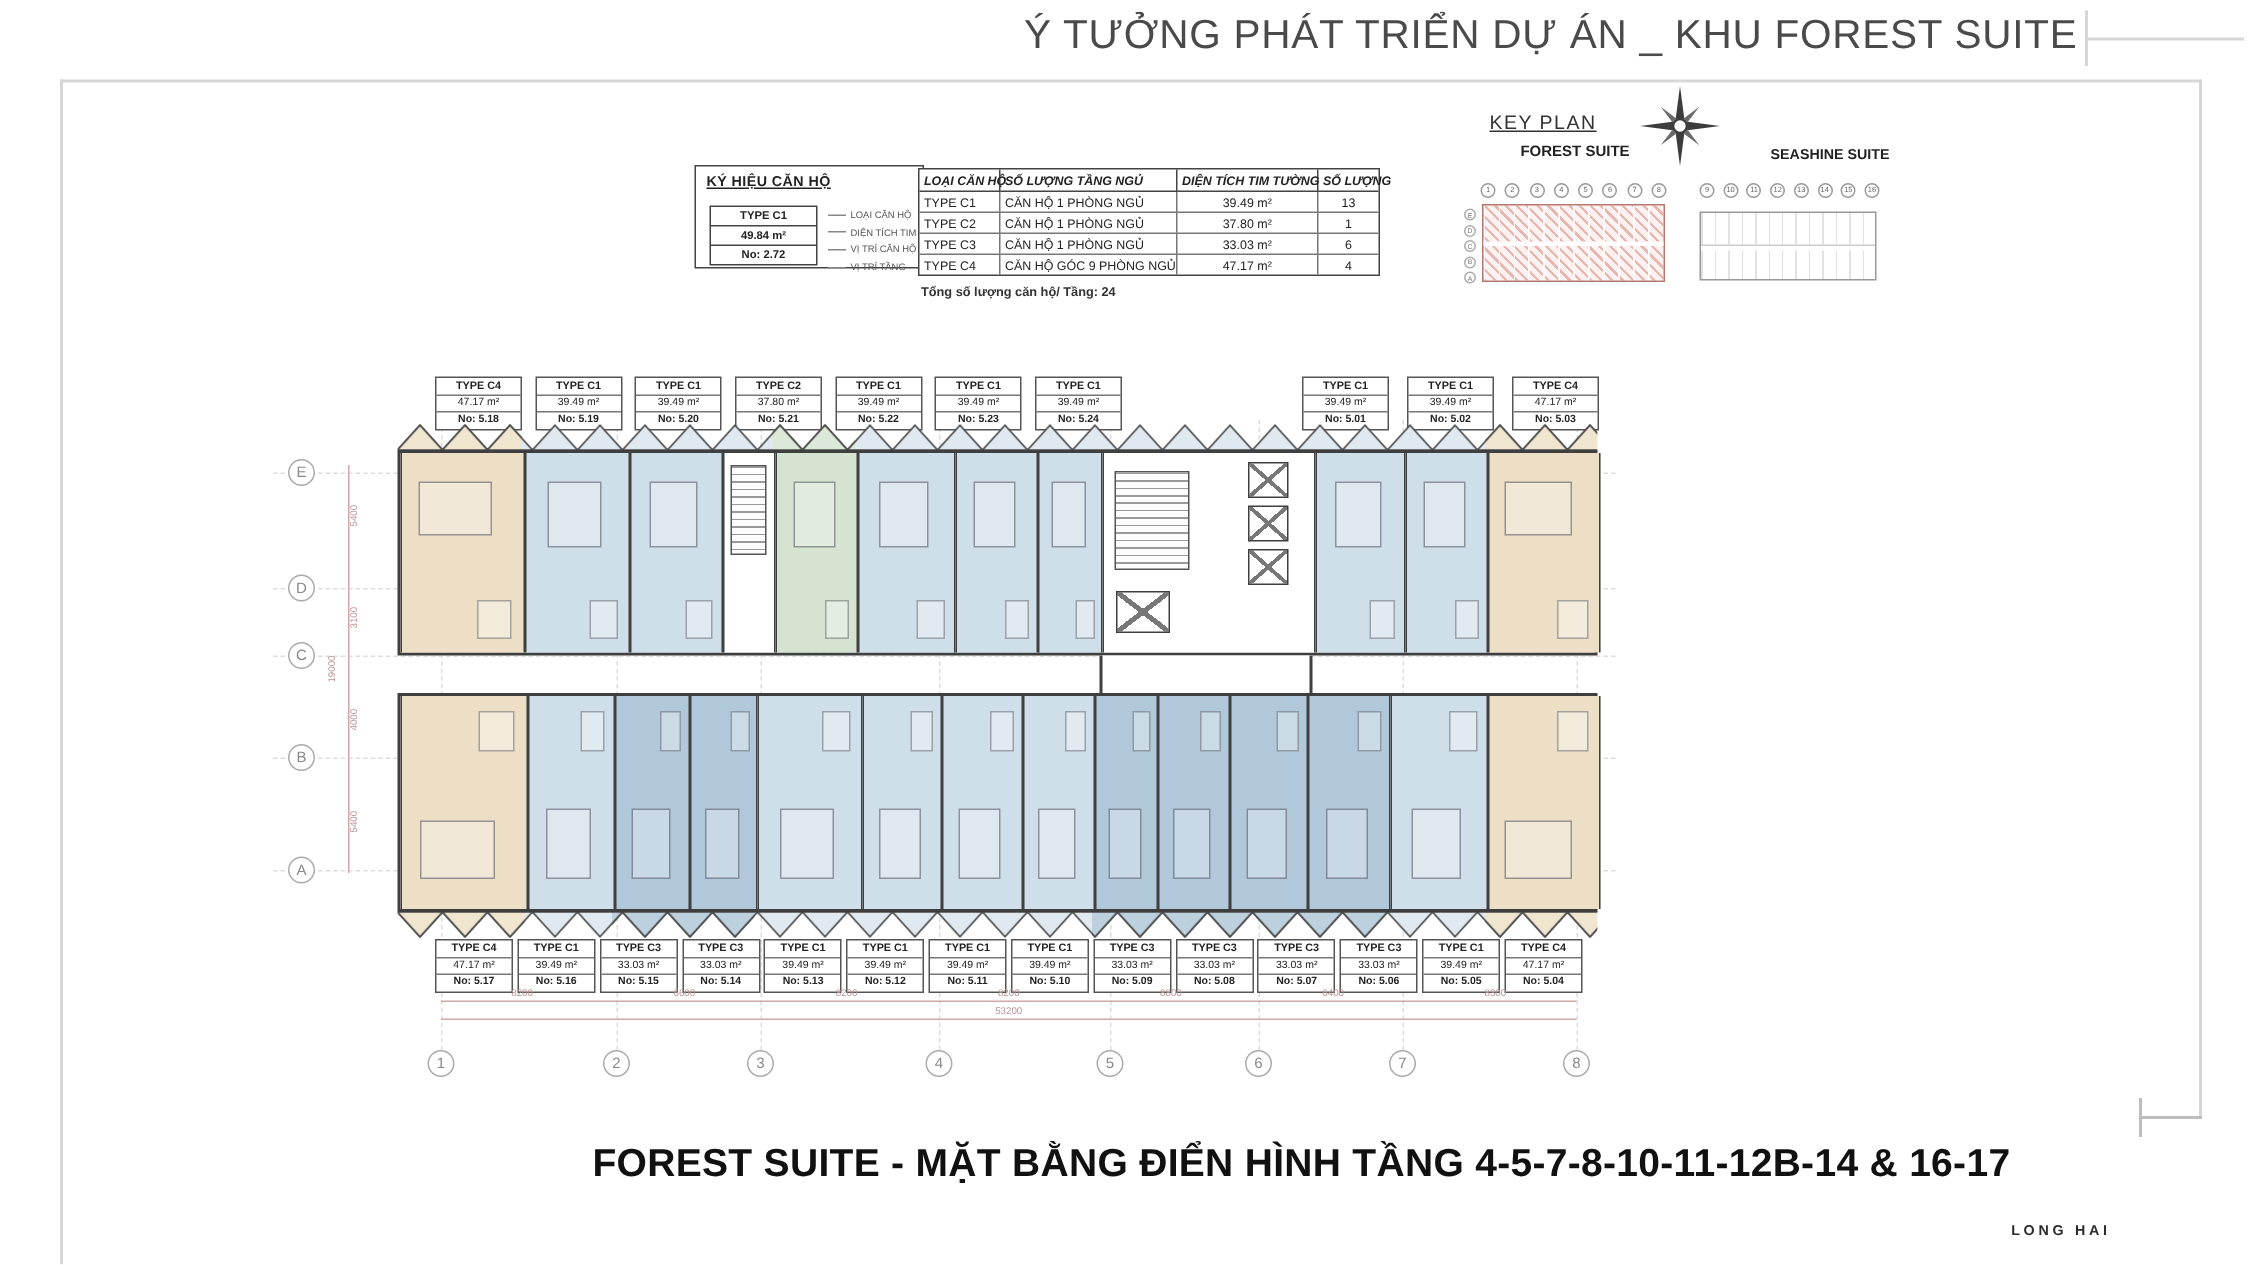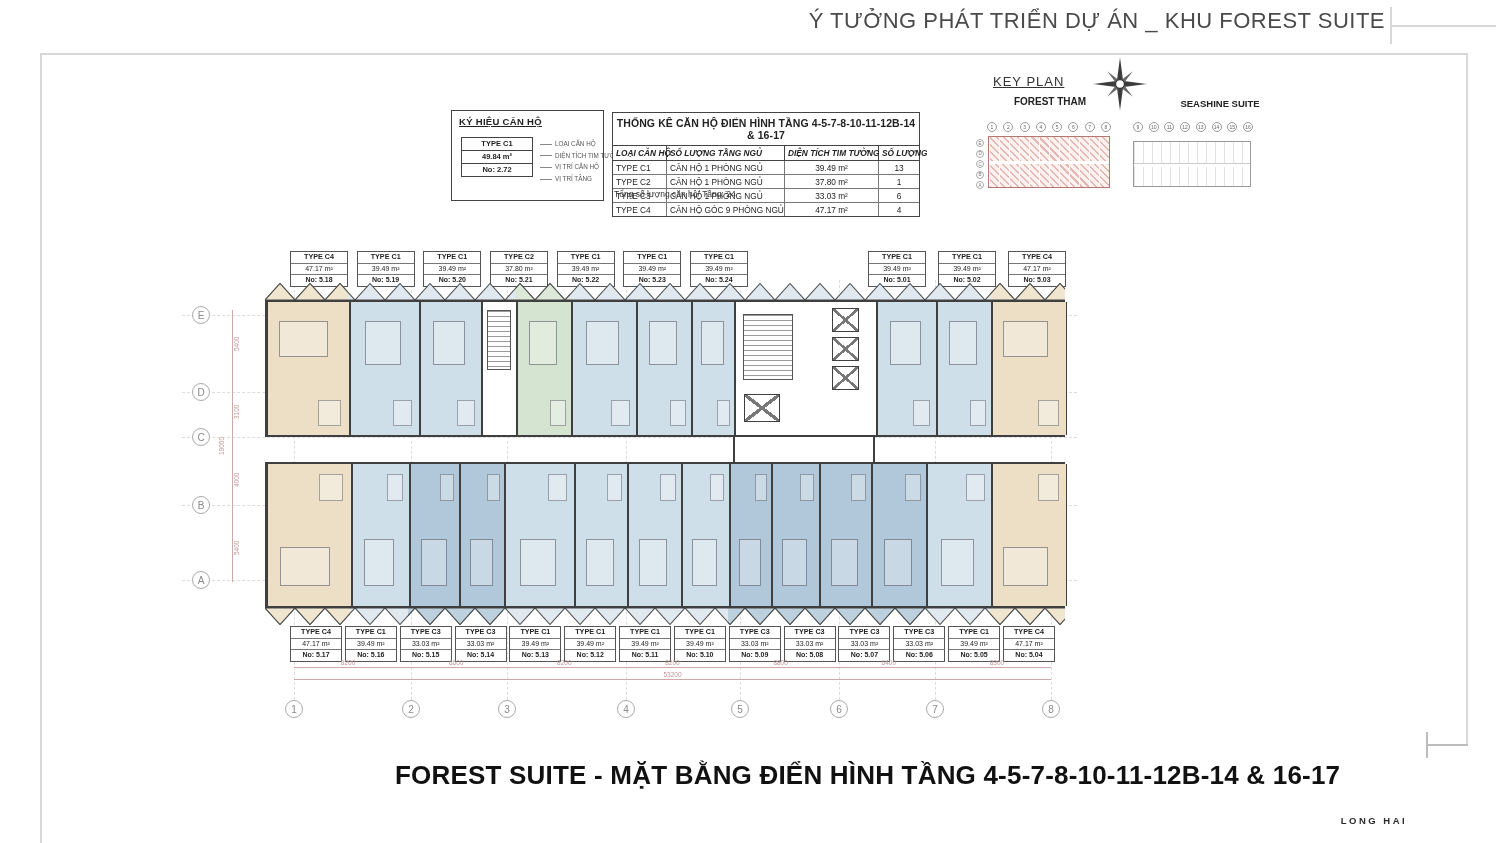--- a/index.html
+++ b/index.html
@@ -3,50 +3,50 @@
 <meta charset="utf-8">
 <style>
   * { margin:0; padding:0; box-sizing:border-box; }
   html,body { background:#fff; }
   .page {
     position:relative; width:1500px; height:843px; background:#fff;
     font-family:"Liberation Sans","DejaVu Sans",sans-serif; color:#222; overflow:hidden;
   }
   
   .hdr-title { position:absolute; left:600px; top:8px; width:785px; text-align:right;
-    font-size:22px; color:#4a4a4a; letter-spacing:.5px; white-space:nowrap; }
+    font-size:27px; color:#4a4a4a; letter-spacing:.5px; white-space:nowrap; }
   .hdr-tick  { position:absolute; left:1390px; top:7px; width:2px; height:37px; background:#9a9a9a; }
   .hdr-rule  { position:absolute; left:1392px; top:25px; width:104px; height:2px; background:#bdbdbd; }
   
   .fr { position:absolute; background:#d7d7d7; }
   .fr-top   { left:40px;   top:53px;  width:1428px; height:2px; }
   .fr-left  { left:40px;   top:53px;  width:2px;   height:790px; }
   .fr-right { left:1466px; top:53px;  width:2px;   height:693px; }
   .fr-conn  { left:1427px; top:744px; width:41px;  height:2px; background:#bdbdbd; }
   .fr-cap   { left:1426px; top:732px; width:2px;   height:26px; background:#bdbdbd; }
   
-  .legend { position:absolute; left:451px; top:110px; width:153px; height:91px;
+  .legend { position:absolute; left:463px; top:110px; width:153px; height:69px;
     border:1.5px solid #444; background:#fff; }
   .legend-title { font-size:9.5px; font-weight:bold; text-decoration:underline; margin:5px 0 0 7px; letter-spacing:.3px; }
   .legend-stack { position:absolute; left:9px; top:26px; width:72px; border:1px solid #444; }
   .legend-stack div { font-size:7.5px; text-align:center; line-height:12px; border-top:1px solid #444; font-weight:bold; }
   .legend-stack div:first-child { border-top:none; }
   .legend-callouts { position:absolute; left:88px; top:27px; }
   .legend-callouts div { font-size:6.3px; color:#555; line-height:11.6px; white-space:nowrap; }
   .legend-callouts div::before { content:""; display:inline-block; width:12px; height:1px; background:#888; vertical-align:middle; margin-right:3px; }
   
   .stats { position:absolute; left:612px; top:112px; width:308px; border:1.5px solid #444; background:#fff; }
   .stats-title { font-size:10.5px; font-weight:bold; text-align:center; padding:4px 2px; border-bottom:1px solid #444; letter-spacing:.1px; }
   .stats-head, .stats-row { display:grid; grid-template-columns:54px 118px 94px 40px; }
   .stats-head div { font-size:8.3px; font-weight:bold; font-style:italic; padding:2px 3px; border-right:1px solid #444; border-bottom:1px solid #444; white-space:nowrap; }
   .stats-row div { font-size:8.3px; padding:1.5px 3px; border-right:1px solid #777; border-bottom:1px solid #777; white-space:nowrap; }
   .stats-row div:nth-child(3), .stats-row div:nth-child(4) { text-align:center; }
   .stats-head div:last-child, .stats-row div:last-child { border-right:none; }
   .stats-rows .stats-row:last-child div { border-bottom:none; }
-  .stats-note { position:absolute; left:614px; top:189px; font-size:8.5px; color:#333; }
+  .stats-note { position:absolute; left:614px; top:189px; font-size:8.5px; color:#333;font-weight:bold; }
   
   .kp-title { position:absolute; left:993px; top:74px; font-size:13px; color:#333; letter-spacing:1px; text-decoration:underline; }
   .kp-compass { position:absolute; left:1092px; top:56px; }
   .kp-forest-label { position:absolute; left:985px; top:96px; width:130px; text-align:center; font-size:10px; font-weight:bold; color:#222; }
   .kp-seashine-label { position:absolute; left:1150px; top:98px; width:140px; text-align:center; font-size:9.5px; font-weight:bold; color:#222; }
   .kp-axes { position:absolute; display:flex; justify-content:space-between; }
   .kp-axes-f { left:987px; top:122px; width:124px; }
   .kp-axes-s { left:1133px; top:122px; width:120px; }
   .kp-axes span { width:10px; height:10px; border:1px solid #999; border-radius:50%; font-size:5px; color:#666;
     display:flex; align-items:center; justify-content:center; background:#fff; }
@@ -176,21 +176,20 @@
     </div>
     <div class="legend-callouts">
         <div>LOẠI CĂN HỘ</div>
         <div>DIỆN TÍCH TIM TƯỜNG</div>
         <div>VỊ TRÍ CĂN HỘ</div>
         <div>VỊ TRÍ TẦNG</div>
       </div>
   </div>
 
   <div class="stats">
-    <div class="stats-title">THỐNG KÊ CĂN HỘ ĐIỂN HÌNH TẦNG 4-5-7-8-10-11-12B-14 &amp; 16-17</div>
     <div class="stats-head">
         <div>LOẠI CĂN HỘ</div>
         <div>SỐ LƯỢNG TẦNG NGỦ</div>
         <div>DIỆN TÍCH TIM TƯỜNG</div>
         <div>SỐ LƯỢNG</div>
       </div>
     <div class="stats-rows">
         <div class="stats-row">
         <div>TYPE C1</div>
         <div>CĂN HỘ 1 PHÒNG NGỦ</div>
@@ -220,21 +219,21 @@
   <div class="stats-note">Tổng số lượng căn hộ/ Tầng: 24</div>
 
   <div class="kp-title">KEY PLAN</div>
   <svg class="kp-compass" width="56" height="56" viewBox="0 0 40 40">
     <polygon points="20,1 22.5,20 20,39 17.5,20" fill="#3c3c3c"></polygon>
     <polygon points="1,20 20,17.5 39,20 20,22.5" fill="#3c3c3c"></polygon>
     <polygon points="20,7 21.8,20 20,33 18.2,20" fill="#6a6a6a" transform="rotate(45 20 20)"></polygon>
     <polygon points="7,20 20,18.2 33,20 20,21.8" fill="#6a6a6a" transform="rotate(45 20 20)"></polygon>
     <circle cx="20" cy="20" r="3.2" fill="#fff" stroke="#3c3c3c" stroke-width="1"></circle>
   </svg>
-  <div class="kp-forest-label">FOREST THAM</div>
+  <div class="kp-forest-label">FOREST SUITE</div>
   <div class="kp-seashine-label">SEASHINE SUITE</div>
   <div class="kp-axes kp-axes-f">
       <span>1</span>
       <span>2</span>
       <span>3</span>
       <span>4</span>
       <span>5</span>
       <span>6</span>
       <span>7</span>
       <span>8</span>

